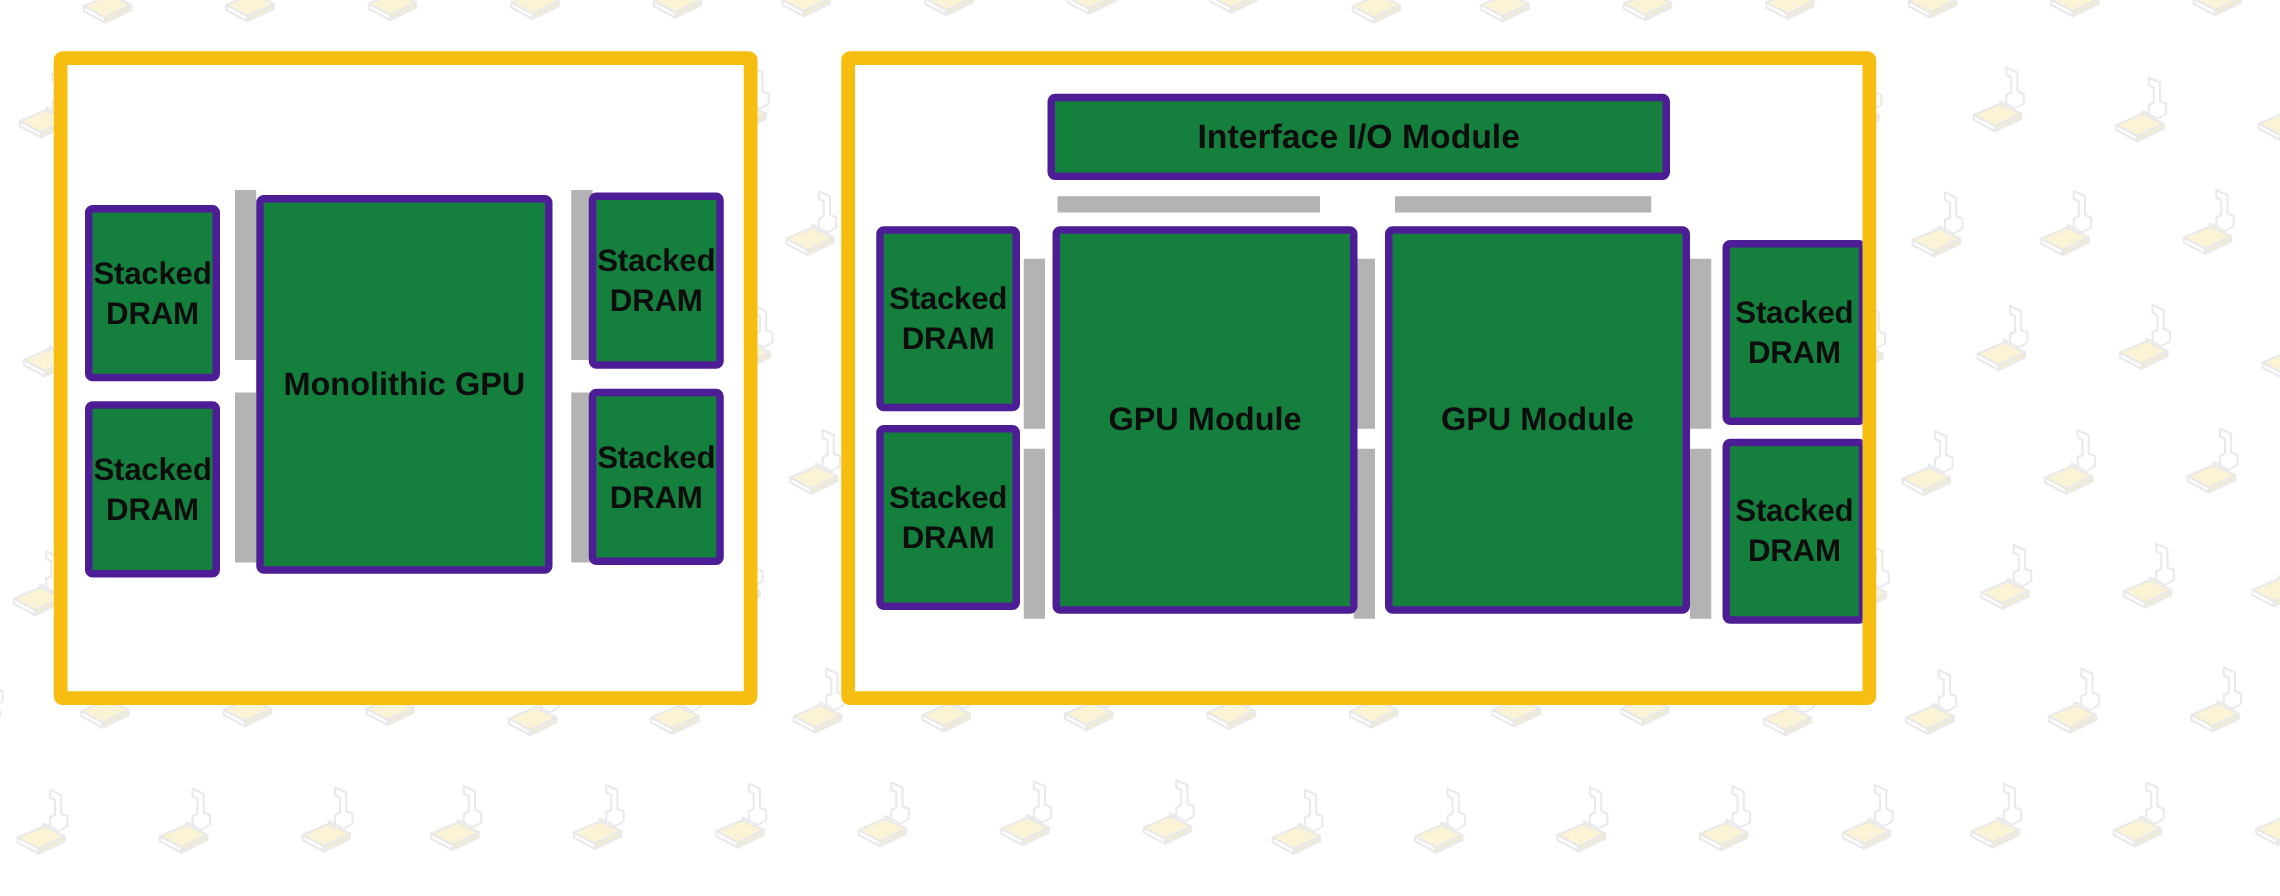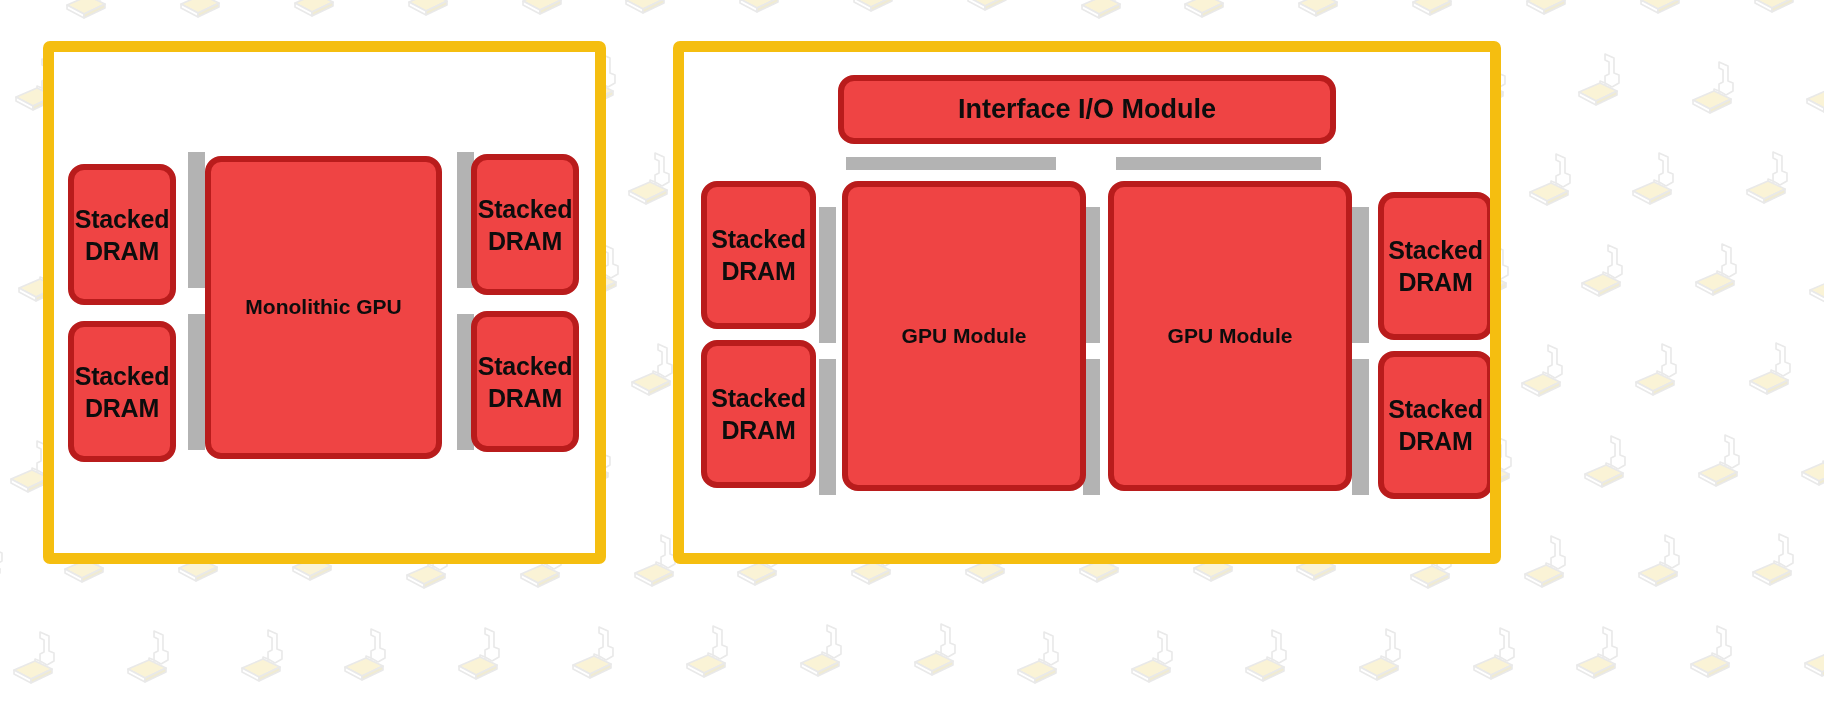--- a/index.html
+++ b/index.html
@@ -40,36 +40,36 @@
     overflow:hidden;
   }
   .panel-inner{
     position:absolute;
     inset:0;
   }
 
   
   .block{
     position:absolute;
-    background:#ef4444;
-    border:6px solid #b91c1c;
-    border-radius:16px;
+    background:#15803d;
+    border:6px solid #4c1d95;
+    border-radius:6px;
     box-sizing:border-box;
     display:flex;
     align-items:center;
     justify-content:center;
     text-align:center;
     color:#0d0d0d;
     font-weight:bold;
     line-height:1.28;
     z-index:3;
     white-space:pre-line;
   }
   .block.dram{ font-size:25px; letter-spacing:-0.2px; }
-  .block.bigchip{ font-size:21px; }
+  .block.bigchip{ font-size:26px; }
   .block.io{ font-size:27px; border-width:6px; }
 
   
   .conn{
     position:absolute;
     background:#B3B3B3;
     z-index:2;
   }
 
   

